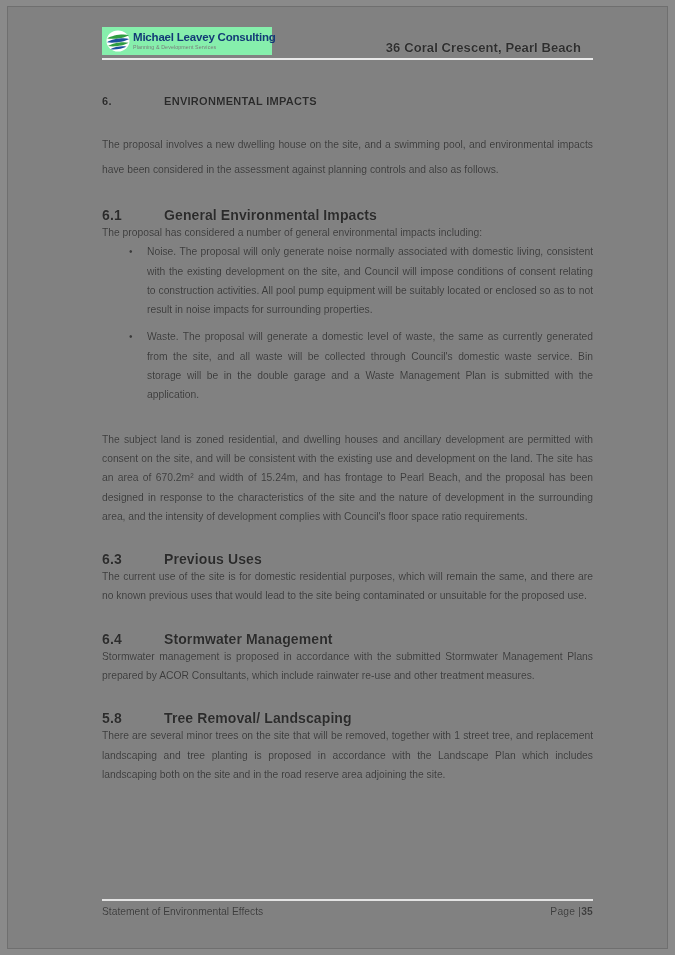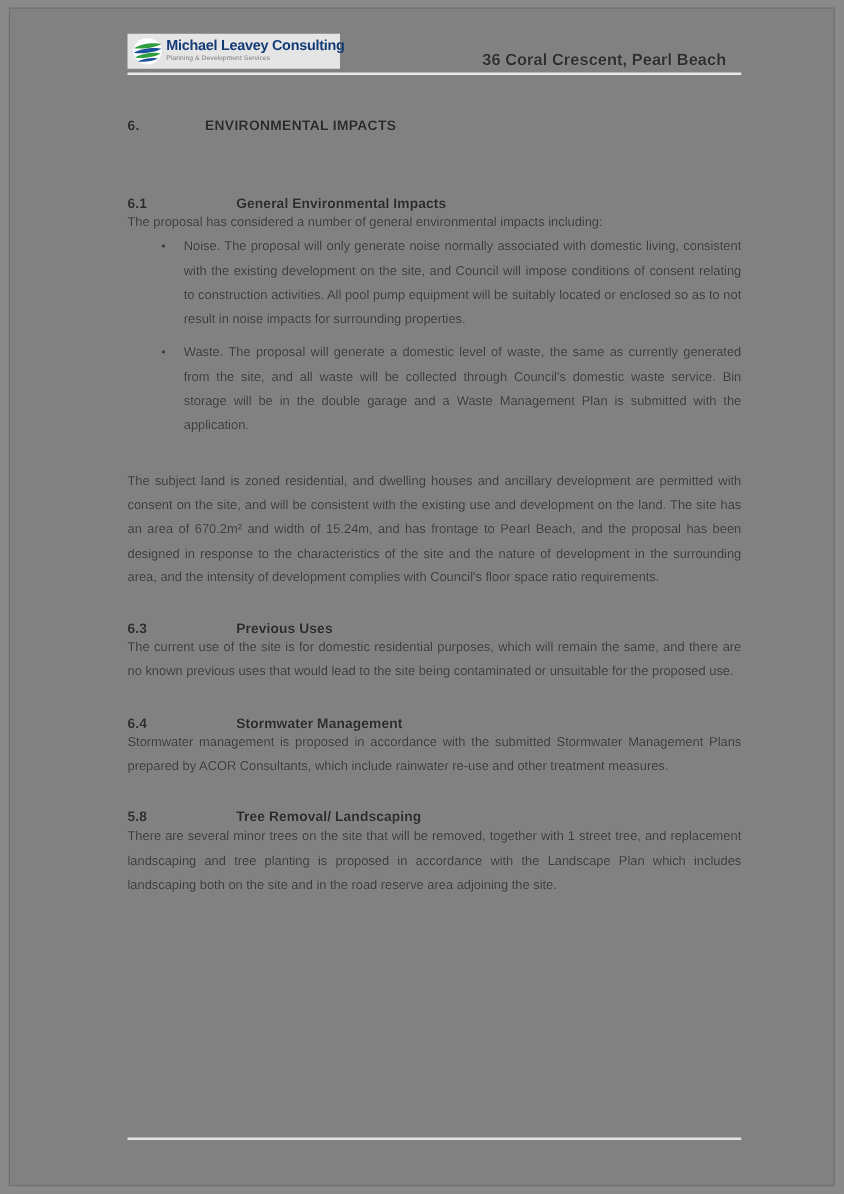--- a/index.html
+++ b/index.html
@@ -35,21 +35,21 @@
   .header {
     position: relative;
     height: 42px;
   }
   .logo-box {
     position: absolute;
     left: 14px;
     top: 10px;
     width: 170px;
     height: 28px;
-    background: #e5e5e5;
+    background: #86efac;
     display: flex;
     align-items: center;
     padding-left: 3px;
     box-sizing: border-box;
   }
   .logo-mark {
     width: 26px;
     height: 24px;
     flex: 0 0 26px;
     position: relative;
@@ -104,27 +104,26 @@
   .h2 {
     font-size: 11px;
     font-weight: bold;
     color: #2a2a2a;
     letter-spacing: 0.3px;
     text-shadow: 0 0 1px rgba(255,255,255,0.25);
     display: flex;
   }
   .h2 .num { width: 62px; flex: 0 0 62px; }
   .h3 {
-    font-size: 11px;
+    font-size: 14px;
     font-weight: bold;
     color: #2b2b2b;
     letter-spacing: 0.1px;
     text-shadow: 0 0 1px rgba(255,255,255,0.25);
     display: flex;
-    gap: 25px;
   }
   .h3 .num { width: 62px; flex: 0 0 62px; }
   p.para {
     font-size: 10.3px;
     color: #3a3a3a;
     line-height: 19.3px;
     margin: 0;
     text-align: justify;
     text-shadow: 0 0 1px rgba(255,255,255,0.2);
   }
@@ -207,20 +206,21 @@
 
     <div class="body">
 
       <div class="h2">
         <span class="num">6.</span>
         <span>ENVIRONMENTAL IMPACTS</span>
       </div>
 
       <div class="spacer-lg"></div>
 
+      <p class="para intro">The proposal involves a new dwelling house on the site, and a swimming pool, and environmental impacts have been considered in the assessment against planning controls and also as follows.</p>
 
       <div class="spacer-lg"></div>
 
       <div class="h3">
         <span class="num">6.1</span>
         <span>General Environmental Impacts</span>
       </div>
       <p class="para">The proposal has considered a number of general environmental impacts including:</p>
 
       <ul class="bullets">
@@ -260,16 +260,22 @@
       <div class="h3">
         <span class="num">5.8</span>
         <span>Tree Removal/ Landscaping</span>
       </div>
       <p class="para">There are several minor trees on the site that will be removed, together with 1 street tree, and replacement landscaping and tree planting is proposed in accordance with the Landscape Plan which includes landscaping both on the site and in the road reserve area adjoining the site.</p>
 
     </div>
 
     <div class="footer">
       <div class="footer-rule"></div>
+      <div class="footer-row">
+        <div>Statement of Environmental Effects</div>
+        <div class="footer-page">
+          <span>Page |</span><b>35</b>
+        </div>
+      </div>
     </div>
 
   </div>
 </div>
 
 </body></html>

